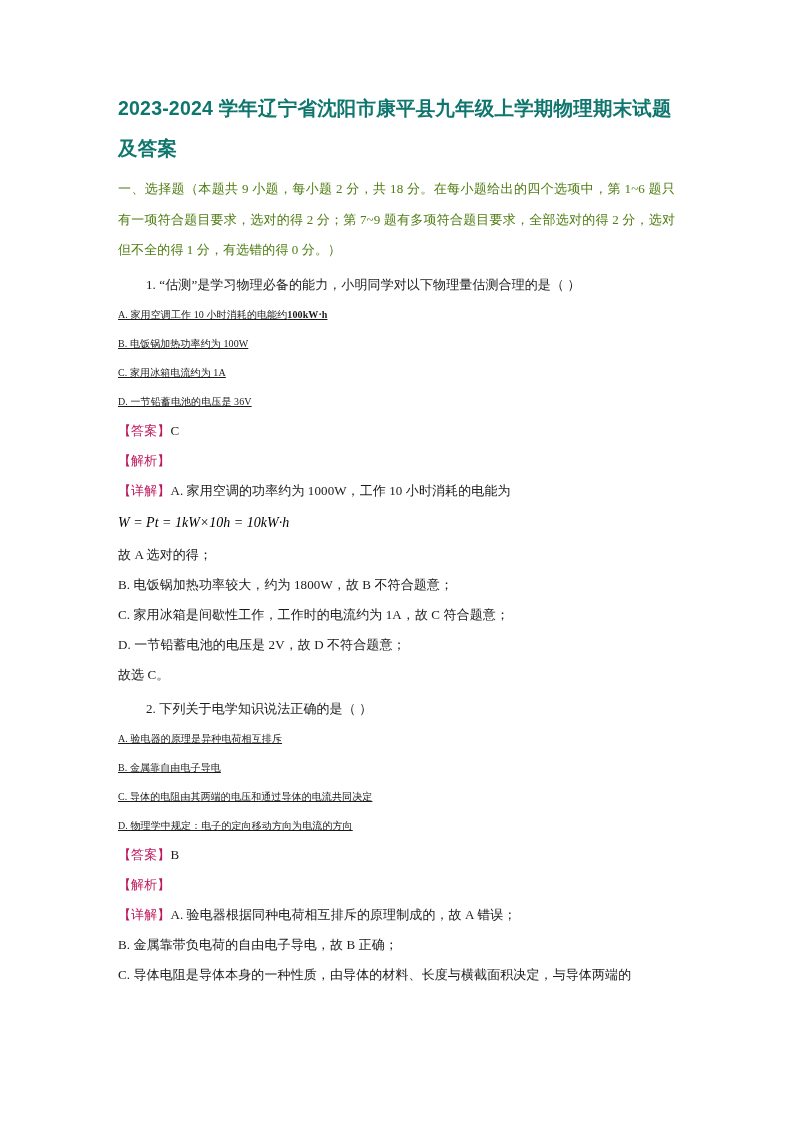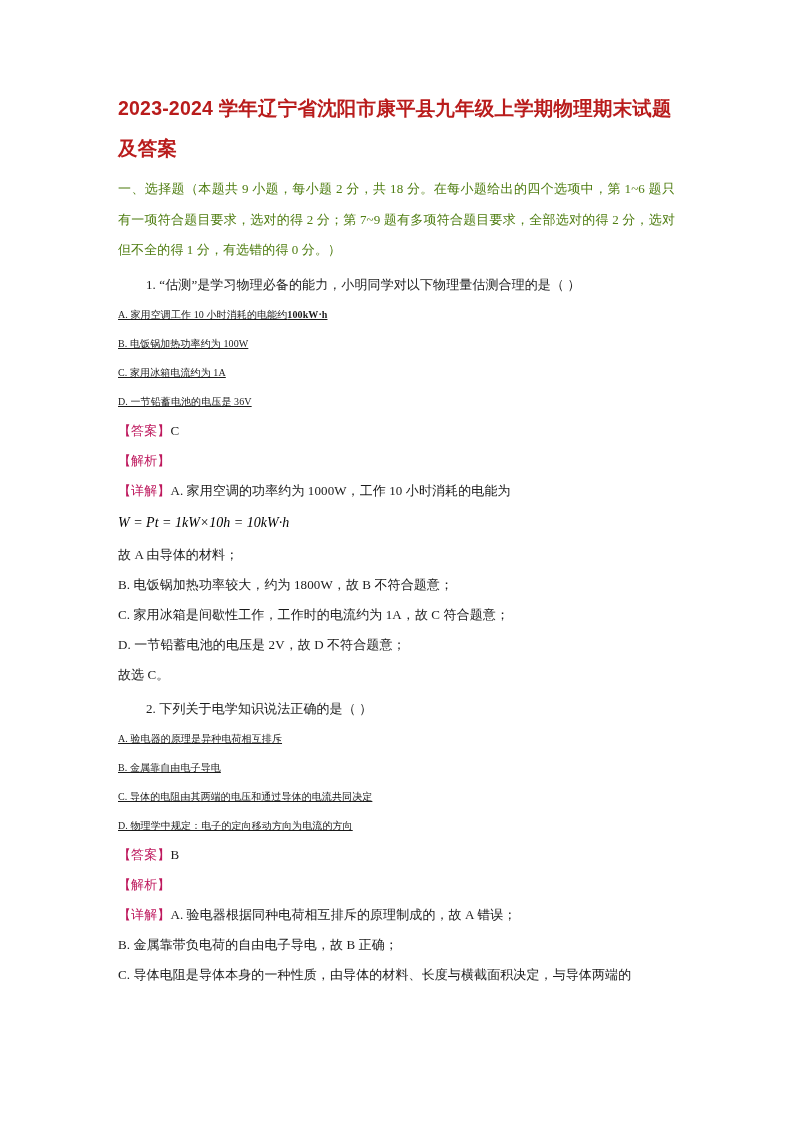--- a/index.html
+++ b/index.html
@@ -21,21 +21,21 @@
     box-sizing: border-box;
     padding: 88px 118px 40px 118px;
     position: relative;
   }
   .doc-title {
     font-family: "Liberation Sans", sans-serif;
     font-size: 19.5px;
     font-weight: bold;
     line-height: 40px;
     letter-spacing: 0.2px;
-    color: #b91c1c;
+    color: #0f766e;
     margin: 0 0 6px 0;
   }
   .para {
     font-size: 13px;
     line-height: 30px;
     color: #1a1a1a;
     margin: 0;
     text-align: justify;
     letter-spacing: 0.1px;
   }
@@ -105,21 +105,21 @@
   <p class="para ans-line">
     <span class="ans-tag">【解析】</span>
   </p>
 
   <p class="para ans-line">
     <span class="ans-tag">【详解】</span><span>A. 家用空调的功率约为 1000W，工作 10 小时消耗的电能为</span>
   </p>
 
   <p class="formula">W = Pt = 1kW×10h = 10kW·h</p>
 
-  <p class="para">故 A 由导体的材料；</p>
+  <p class="para">故 A 选对的得；</p>
   <p class="para">B. 电饭锅加热功率较大，约为 1800W，故 B 不符合题意；</p>
   <p class="para">C. 家用冰箱是间歇性工作，工作时的电流约为 1A，故 C 符合题意；</p>
   <p class="para">D. 一节铅蓄电池的电压是 2V，故 D 不符合题意；</p>
   <p class="para">故选 C。</p>
 
   <p class="para q-stem">
     <span>2.</span>
     <span>下列关于电学知识说法正确的是（   ）</span>
   </p>
 

